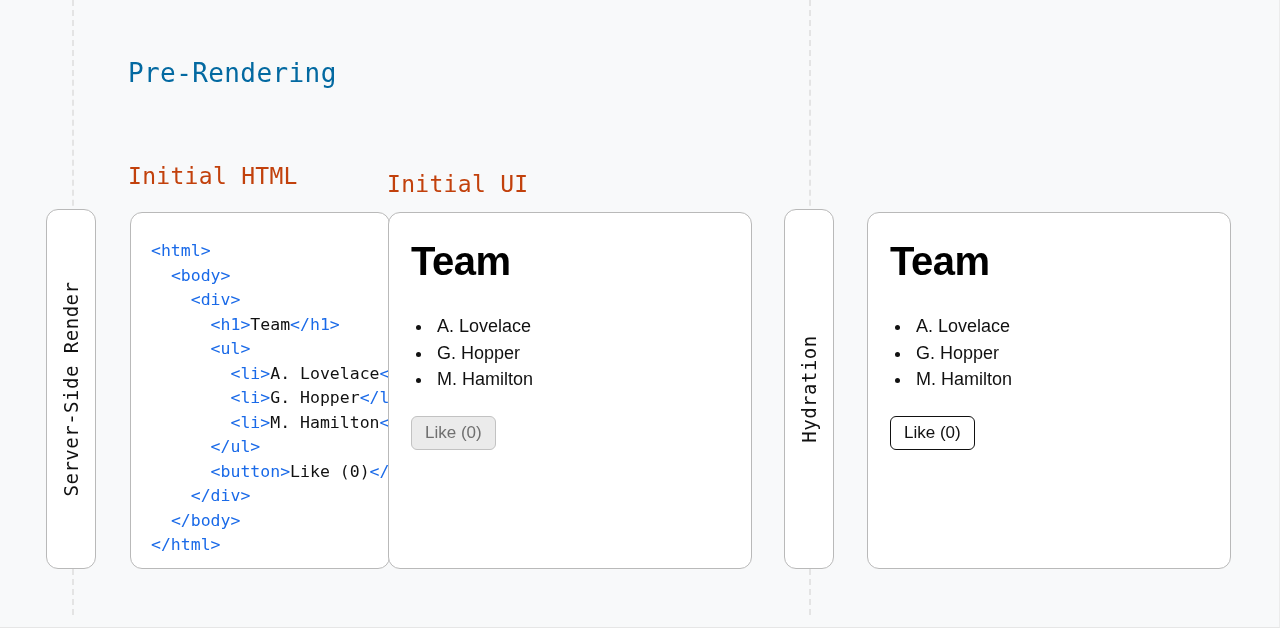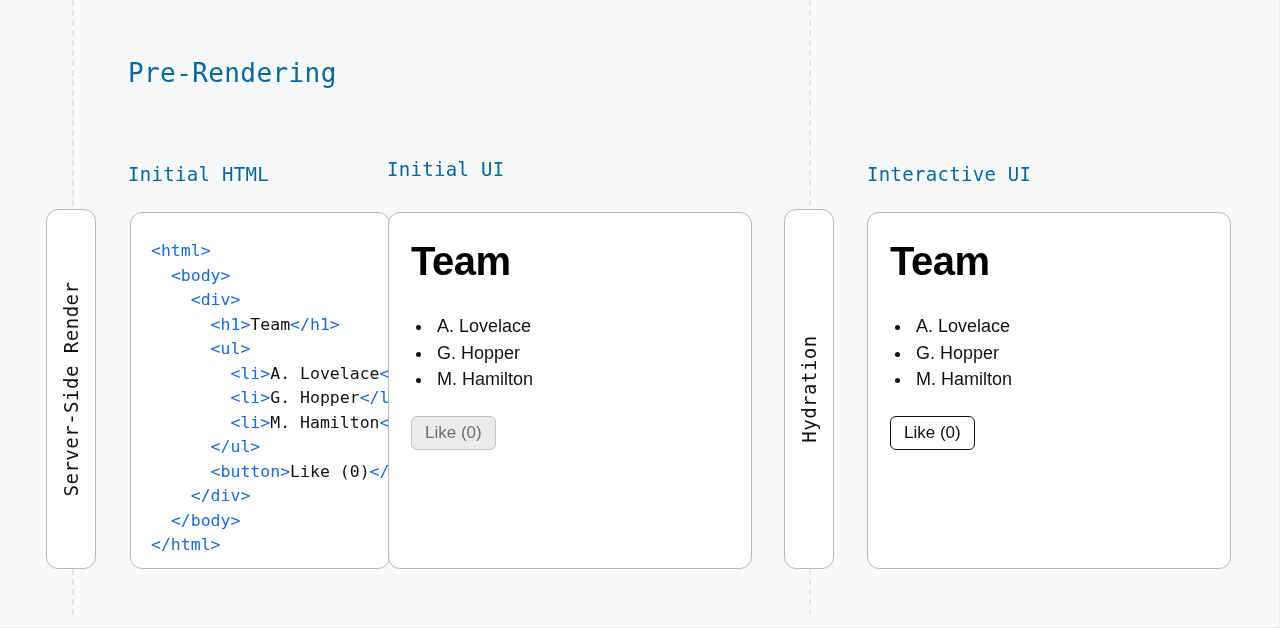--- a/index.html
+++ b/index.html
@@ -46,27 +46,27 @@
     font-weight: 400;
     color: #0369a1;
     letter-spacing: 0.4px;
     white-space: nowrap;
   }
 
   
   .caption {
     position: absolute;
     font-family: "DejaVu Sans Mono", "Liberation Mono", monospace;
-    font-size: 19px;
-    color: #0369a1;
+    font-size: 23px;
+    color: #c2410c;
     letter-spacing: 0.3px;
     white-space: nowrap;
   }
   #caption-initial-html { left: 128px; top: 163px; }
-  #caption-initial-ui   { left: 387px; top: 158px; text-align: center; }
+  #caption-initial-ui   { left: 387px; top: 171px; text-align: center; }
   #caption-interactive-ui { left: 867px; top: 163px; }
 
   
   .process-pill {
     position: absolute;
     top: 209px;
     width: 50px;
     height: 360px;
     background: #ffffff;
     border: 1.5px solid #b9b9b9;
@@ -175,21 +175,20 @@
 
 <div id="canvas">
 
   <div class="dashed-line" id="dash-left"></div>
   <div class="dashed-line" id="dash-right"></div>
 
   <div id="diagram-title">Pre-Rendering</div>
 
   <div class="caption" id="caption-initial-html">Initial HTML</div>
   <div class="caption" id="caption-initial-ui">Initial UI</div>
-  <div class="caption" id="caption-interactive-ui">Interactive UI</div>
 
   <div class="process-pill" id="pill-ssr">
     <span class="pill-label">Server-Side Render</span>
   </div>
 
   <div class="process-pill" id="pill-hydration">
     <span class="pill-label">Hydration</span>
   </div>
 
   <div id="code-card">

